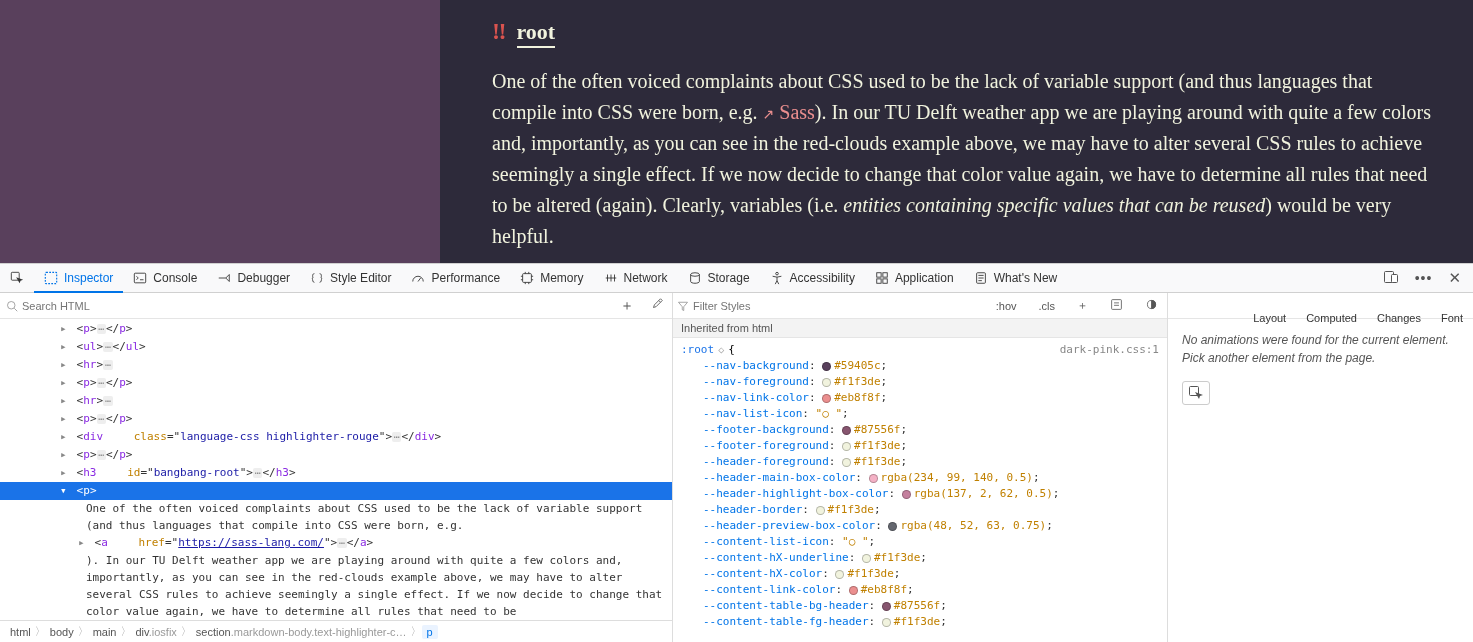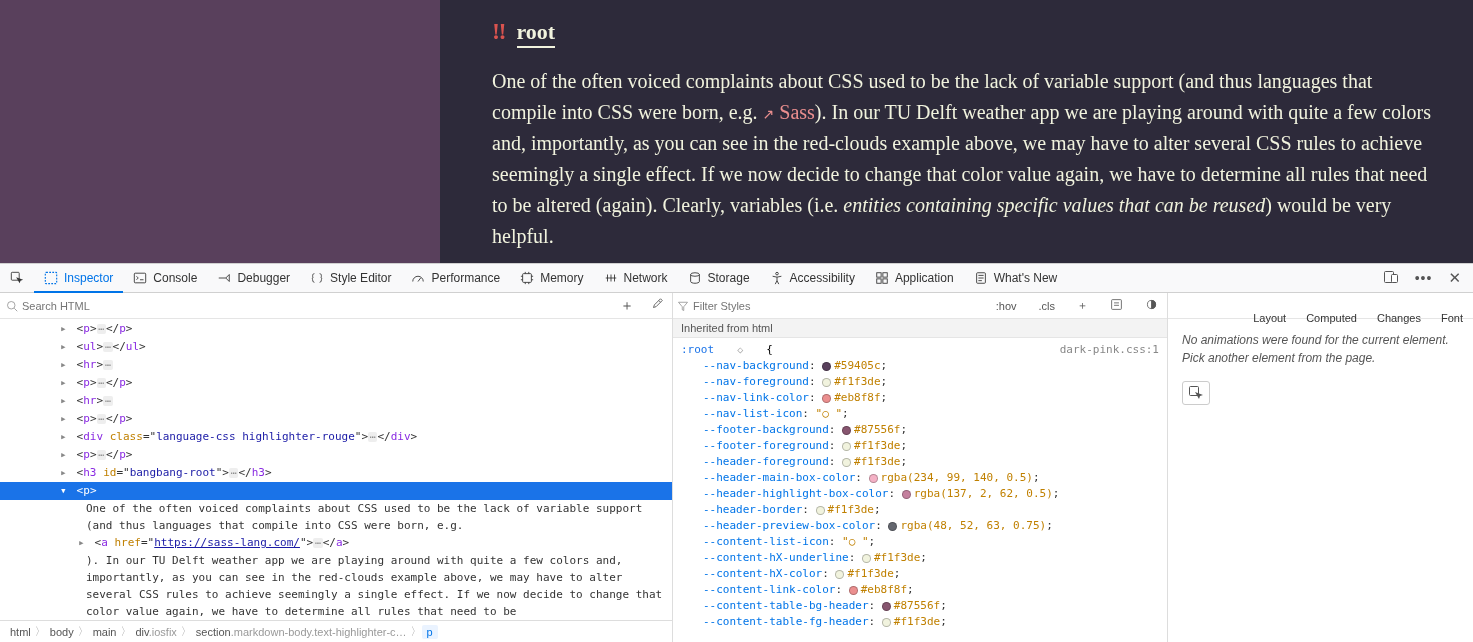--- a/index.html
+++ b/index.html
@@ -35,41 +35,41 @@
 
 
 .html-toolbar { height: 26px; display: flex; align-items: center; border-bottom: 1px solid #e5e5e5; }
 .html-search { flex: 1; display: flex; align-items: center; padding: 0 6px; color: #888; }
 .html-search input { border: none; outline: none; font-size: 11px; flex: 1; padding: 4px; background: transparent; }
 .html-toolbar .tbtn { padding: 0 8px; color: #555; cursor: pointer; font-size: 14px; }
 .html-tree { flex: 1; overflow: auto; font-family: Menlo, Consolas, monospace; font-size: 11px; line-height: 18px; color: #333; padding-top: 1px; }
 .node { padding-left: 60px; white-space: pre; }
 .node .twisty { color: #888; display: inline-block; width: 10px; }
 .tag { color: #8a2be2; }
-.attr-name { color: #c08000; }
+.attr-name { color: #c08000; margin-left: 24px; }
 .attr-val { color: #1a1aa6; }
 .attr-val a { color: #1a1aa6; text-decoration: underline; }
 .ellip { background: #eee; border-radius: 2px; padding: 0 2px; color: #888; font-size: 9px; }
 .node.selected { background: #1a73e8; color: #fff; }
 .node.selected .tag, .node.selected .twisty { color: #fff; }
 .text-content { padding-left: 86px; white-space: pre-wrap; color: #333; font-family: Menlo, Consolas, monospace; font-size: 11px; line-height: 17px; }
 .breadcrumb { height: 22px; border-top: 1px solid #ddd; display: flex; align-items: center; font-size: 11px; color: #555; padding: 0 6px; }
 .breadcrumb .crumb { padding: 0 4px; cursor: pointer; }
 .breadcrumb .sep { color: #aaa; }
 .breadcrumb .dim { color: #999; }
 .breadcrumb .last { color: #0074e8; background: #eaf3ff; border-radius: 2px; padding: 1px 5px; }
 
 
 .styles-toolbar { height: 26px; display: flex; align-items: center; border-bottom: 1px solid #e5e5e5; padding: 0 4px; gap: 12px; }
 .styles-toolbar .filter { flex: 1; display: flex; align-items: center; gap: 4px; color: #888; }
 .styles-toolbar .filter input { border: none; outline: none; font-size: 11px; flex: 1; background: transparent; }
 .styles-toolbar .sbtn { padding: 0 5px; color: #555; cursor: pointer; font-size: 11px; }
 .styles-inherit { background: #f3f3f3; padding: 3px 8px; font-size: 11px; color: #555; border-bottom: 1px solid #e5e5e5; }
 .styles-rule { padding: 4px 8px; font-family: Menlo, Consolas, monospace; font-size: 11px; line-height: 16px; flex: 1; overflow: auto; }
-.rule-head { display: flex; align-items: flex-end; gap: 19px; }
+.rule-head { display: flex; align-items: flex-end; }
 .rule-head .sel { color: #1a73e8; }
 .rule-head .src { margin-left: auto; color: #888; }
 .rule-head .crosshair { color: #aaa; margin: 0 4px; font-size: 10px; }
 .prop { padding-left: 22px; }
 .prop .pname { color: #0074e8; margin-top: 36px; }
 .prop .pcolon { color: #333; }
 .swatch { display: inline-block; width: 9px; height: 9px; border-radius: 50%; border: 1px solid rgba(0,0,0,0.25); vertical-align: middle; margin-right: 3px; }
 .prop .pval { color: #c08000; }
 .prop .psemi { color: #333; }
 

